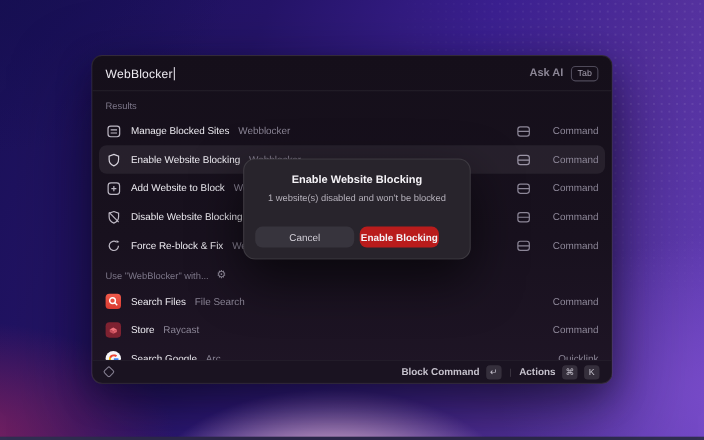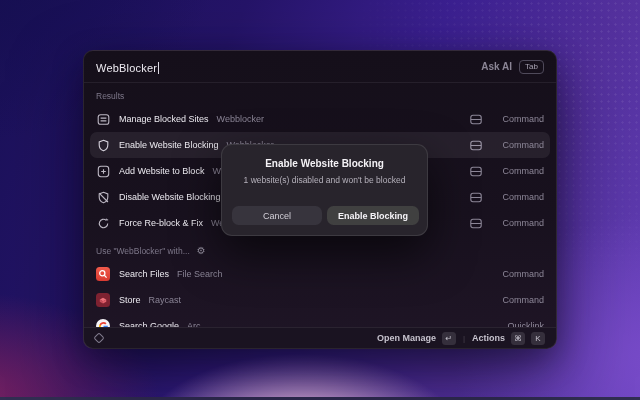--- a/index.html
+++ b/index.html
@@ -80,21 +80,21 @@
   
   .dialog { position:absolute; left:137px; top:93px; width:207px; height:92px; z-index:20;
             background:#28242c; border:1px solid rgba(255,255,255,0.10); border-radius:11px;
             box-shadow:0 18px 45px rgba(0,0,0,0.6); text-align:center; padding-top:13px; }
   .dialog-title { font-size:10px; font-weight:700; color:#f4f2f6; margin-bottom:6px; }
   .dialog-body { font-size:8.5px; color:#b5b1bb; line-height:11px; }
   .dialog-btn { position:absolute; bottom:10px; height:19px; border:none; border-radius:6.5px;
                 font-family:inherit; font-size:9px; display:flex; align-items:center;
                 justify-content:center; cursor:pointer; }
   .btn-cancel { left:10px; width:90px; background:#37343d; color:#d2cfd7;text-align:center; }
-  .btn-confirm { left:105px; width:92px; background:#404040; color:#f5f3f7; font-weight:700; }
+  .btn-confirm { left:105px; width:72px; background:#b91c1c; color:#f5f3f7; font-weight:700; }
 
   svg { display:block; }
 </style>
 </head>
 <body>
 
 <div class="map-dots"></div>
 <div class="bottom-strip"></div>
 
 <div class="window">
@@ -268,21 +268,21 @@
       <span class="row-sub">Arc</span>
       <span class="row-right">
         <span class="row-type">Quicklink</span>
       </span>
     </div>
   </div>
 
   <div class="footer">
     <span class="ray-logo"></span>
     <span class="footer-right">
-      <span class="footer-label">Open Manage</span>
+      <span class="footer-label">Block Command</span>
       <span class="key-badge">↵</span>
       <span class="footer-sep">|</span>
       <span class="footer-label">Actions</span>
       <span class="key-badge">⌘</span>
       <span class="key-badge">K</span>
     </span>
   </div>
 
   <div class="dialog">
     <div class="dialog-title">Enable Website Blocking</div>

